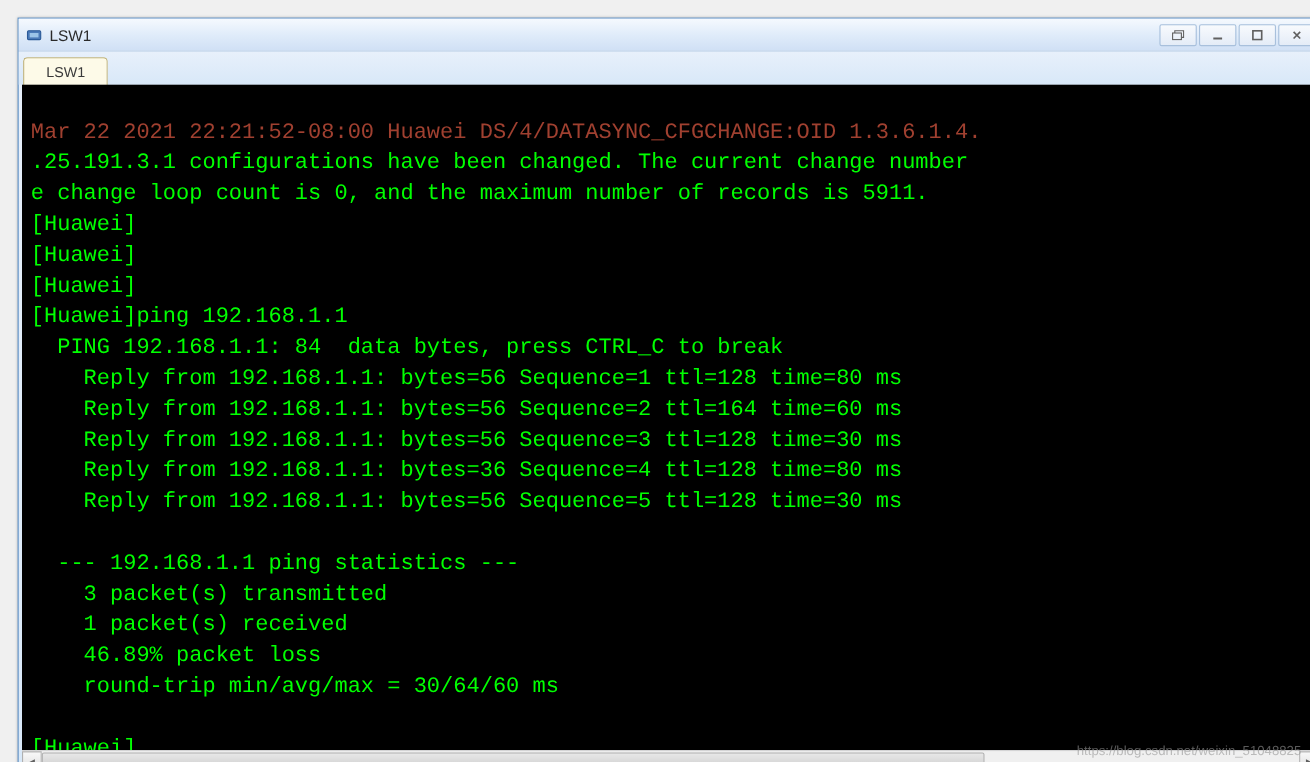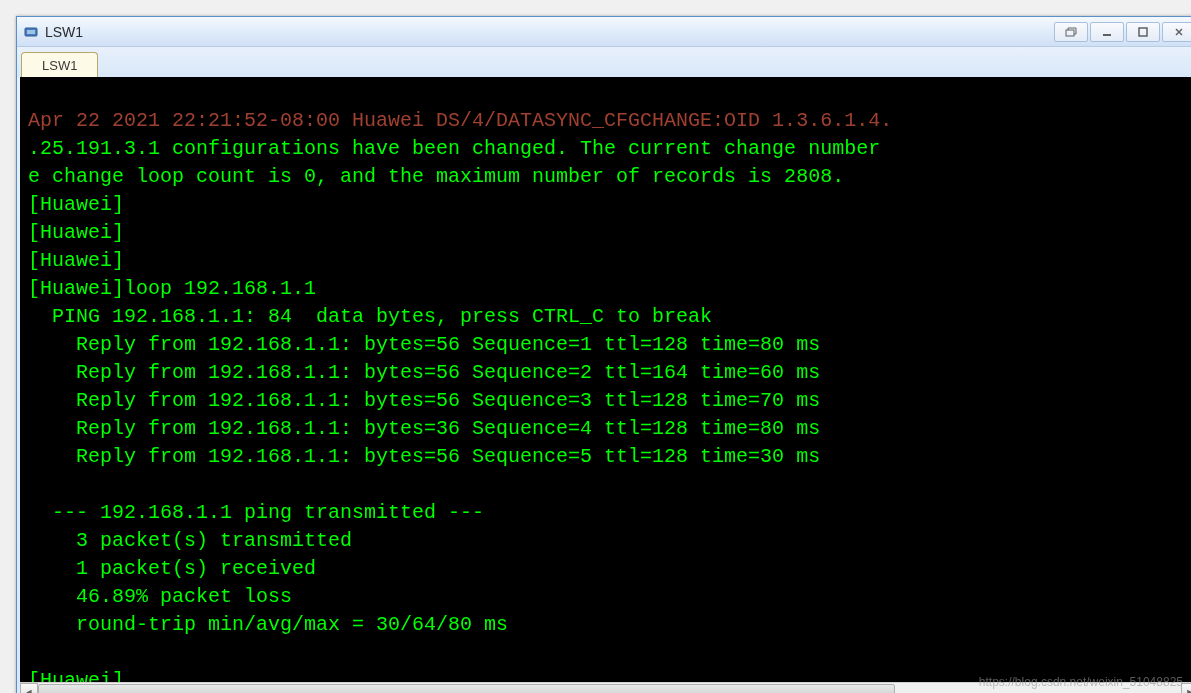--- a/index.html
+++ b/index.html
@@ -182,39 +182,39 @@
           </svg>
       </div>
     </div>
   </div>
 
   <div class="tabbar">
     <div class="tab">LSW1</div>
   </div>
 
   <div class="terminal">
-<span class="terminal-line term-cutoff">Apr 22 2021 22:21:52-08:00 Huawei DS/4/DATASYNC_CFGCHANGE:OID 1.3.6.1.4.</span>
+<span class="terminal-line term-cutoff">Mar 22 2021 22:21:52-08:00 Huawei DS/4/DATASYNC_CFGCHANGE:OID 1.3.6.1.4.</span>
 <span class="terminal-line">.25.191.3.1 configurations have been changed. The current change number</span>
-<span class="terminal-line">e change loop count is 0, and the maximum number of records is 2808.</span>
-<span class="terminal-line">[Huawei]</span>
-<span class="terminal-line">[Huawei]</span>
-<span class="terminal-line">[Huawei]</span>
-<span class="terminal-line">[Huawei]loop 192.168.1.1</span>
+<span class="terminal-line">e change loop count is 0, and the maximum number of records is 5911.</span>
+<span class="terminal-line">[Huawei]</span>
+<span class="terminal-line">[Huawei]</span>
+<span class="terminal-line">[Huawei]</span>
+<span class="terminal-line">[Huawei]ping 192.168.1.1</span>
 <span class="terminal-line">  PING 192.168.1.1: 84  data bytes, press CTRL_C to break</span>
 <span class="terminal-line">    Reply from 192.168.1.1: bytes=56 Sequence=1 ttl=128 time=80 ms</span>
 <span class="terminal-line">    Reply from 192.168.1.1: bytes=56 Sequence=2 ttl=164 time=60 ms</span>
-<span class="terminal-line">    Reply from 192.168.1.1: bytes=56 Sequence=3 ttl=128 time=70 ms</span>
+<span class="terminal-line">    Reply from 192.168.1.1: bytes=56 Sequence=3 ttl=128 time=30 ms</span>
 <span class="terminal-line">    Reply from 192.168.1.1: bytes=36 Sequence=4 ttl=128 time=80 ms</span>
 <span class="terminal-line">    Reply from 192.168.1.1: bytes=56 Sequence=5 ttl=128 time=30 ms</span>
 <span class="terminal-line"></span>
-<span class="terminal-line">  --- 192.168.1.1 ping transmitted ---</span>
+<span class="terminal-line">  --- 192.168.1.1 ping statistics ---</span>
 <span class="terminal-line">    3 packet(s) transmitted</span>
 <span class="terminal-line">    1 packet(s) received</span>
 <span class="terminal-line">    46.89% packet loss</span>
-<span class="terminal-line">    round-trip min/avg/max = 30/64/80 ms</span>
+<span class="terminal-line">    round-trip min/avg/max = 30/64/60 ms</span>
 <span class="terminal-line"></span>
 <span class="terminal-line">[Huawei]</span>
 </div>
 
   <div class="scrollbar-h">
     <div class="scroll-arrow">◄</div>
     <div class="scroll-track">
       <div class="scroll-thumb"></div>
     </div>
     <div class="scroll-arrow">►</div>

